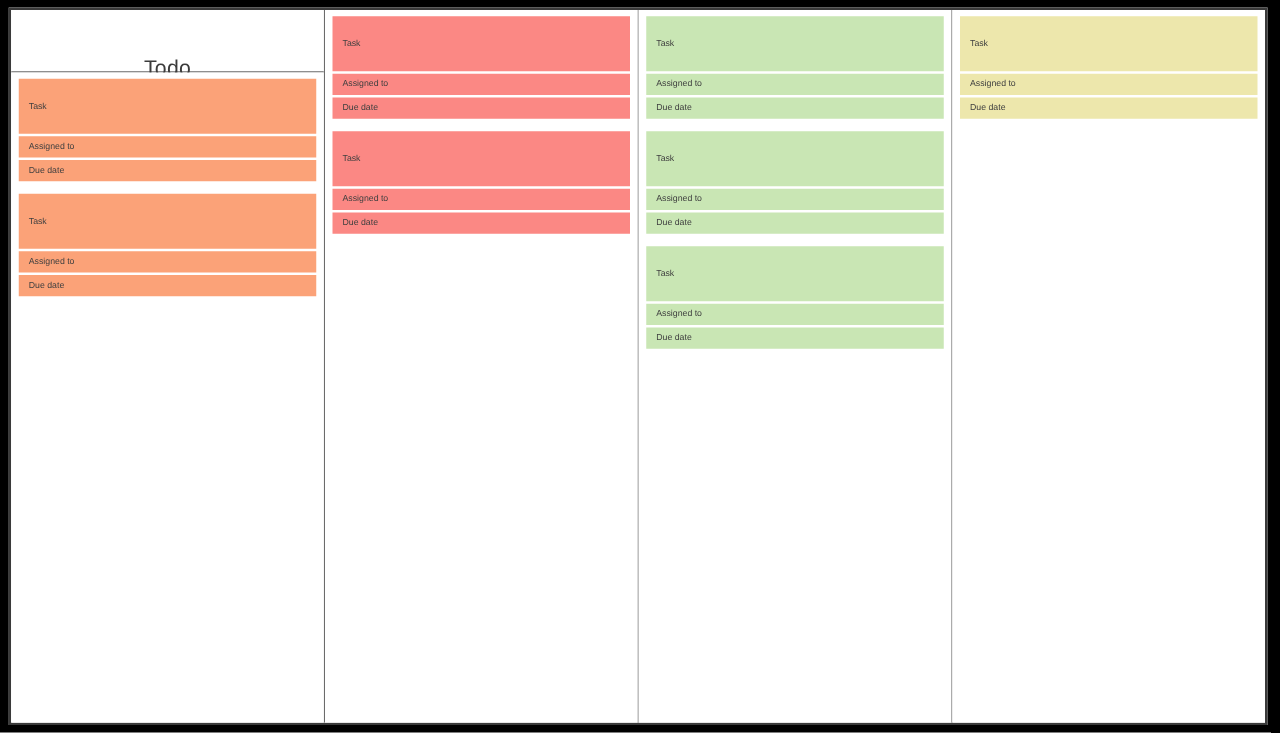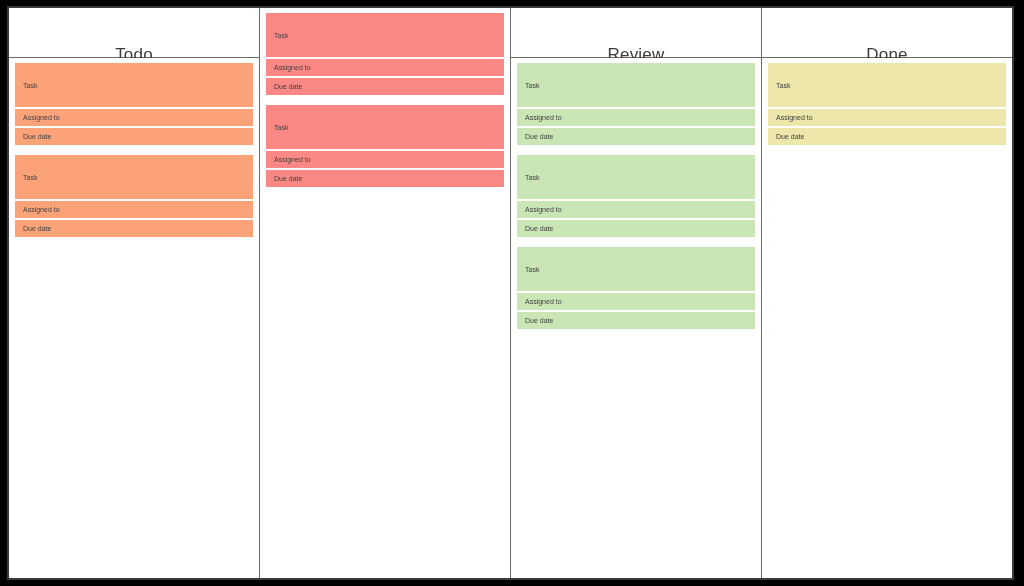--- a/index.html
+++ b/index.html
@@ -167,23 +167,20 @@
           <div class="card-row card-row-assigned c-inprogress">
             <span class="card-label">Assigned to</span>
           </div>
           <div class="card-row card-row-due c-inprogress">
             <span class="card-label">Due date</span>
           </div>
         </div>
       </div>
     </div>
     <div class="column">
-      <div class="column-header">
-        <div class="column-title">Review</div>
-      </div>
       <div class="column-body">
         <div class="card">
           <div class="card-row card-row-task c-review">
             <span class="card-label">Task</span>
           </div>
           <div class="card-row card-row-assigned c-review">
             <span class="card-label">Assigned to</span>
           </div>
           <div class="card-row card-row-due c-review">
             <span class="card-label">Due date</span>
@@ -207,23 +204,20 @@
           <div class="card-row card-row-assigned c-review">
             <span class="card-label">Assigned to</span>
           </div>
           <div class="card-row card-row-due c-review">
             <span class="card-label">Due date</span>
           </div>
         </div>
       </div>
     </div>
     <div class="column">
-      <div class="column-header">
-        <div class="column-title">Done</div>
-      </div>
       <div class="column-body">
         <div class="card">
           <div class="card-row card-row-task c-done">
             <span class="card-label">Task</span>
           </div>
           <div class="card-row card-row-assigned c-done">
             <span class="card-label">Assigned to</span>
           </div>
           <div class="card-row card-row-due c-done">
             <span class="card-label">Due date</span>

